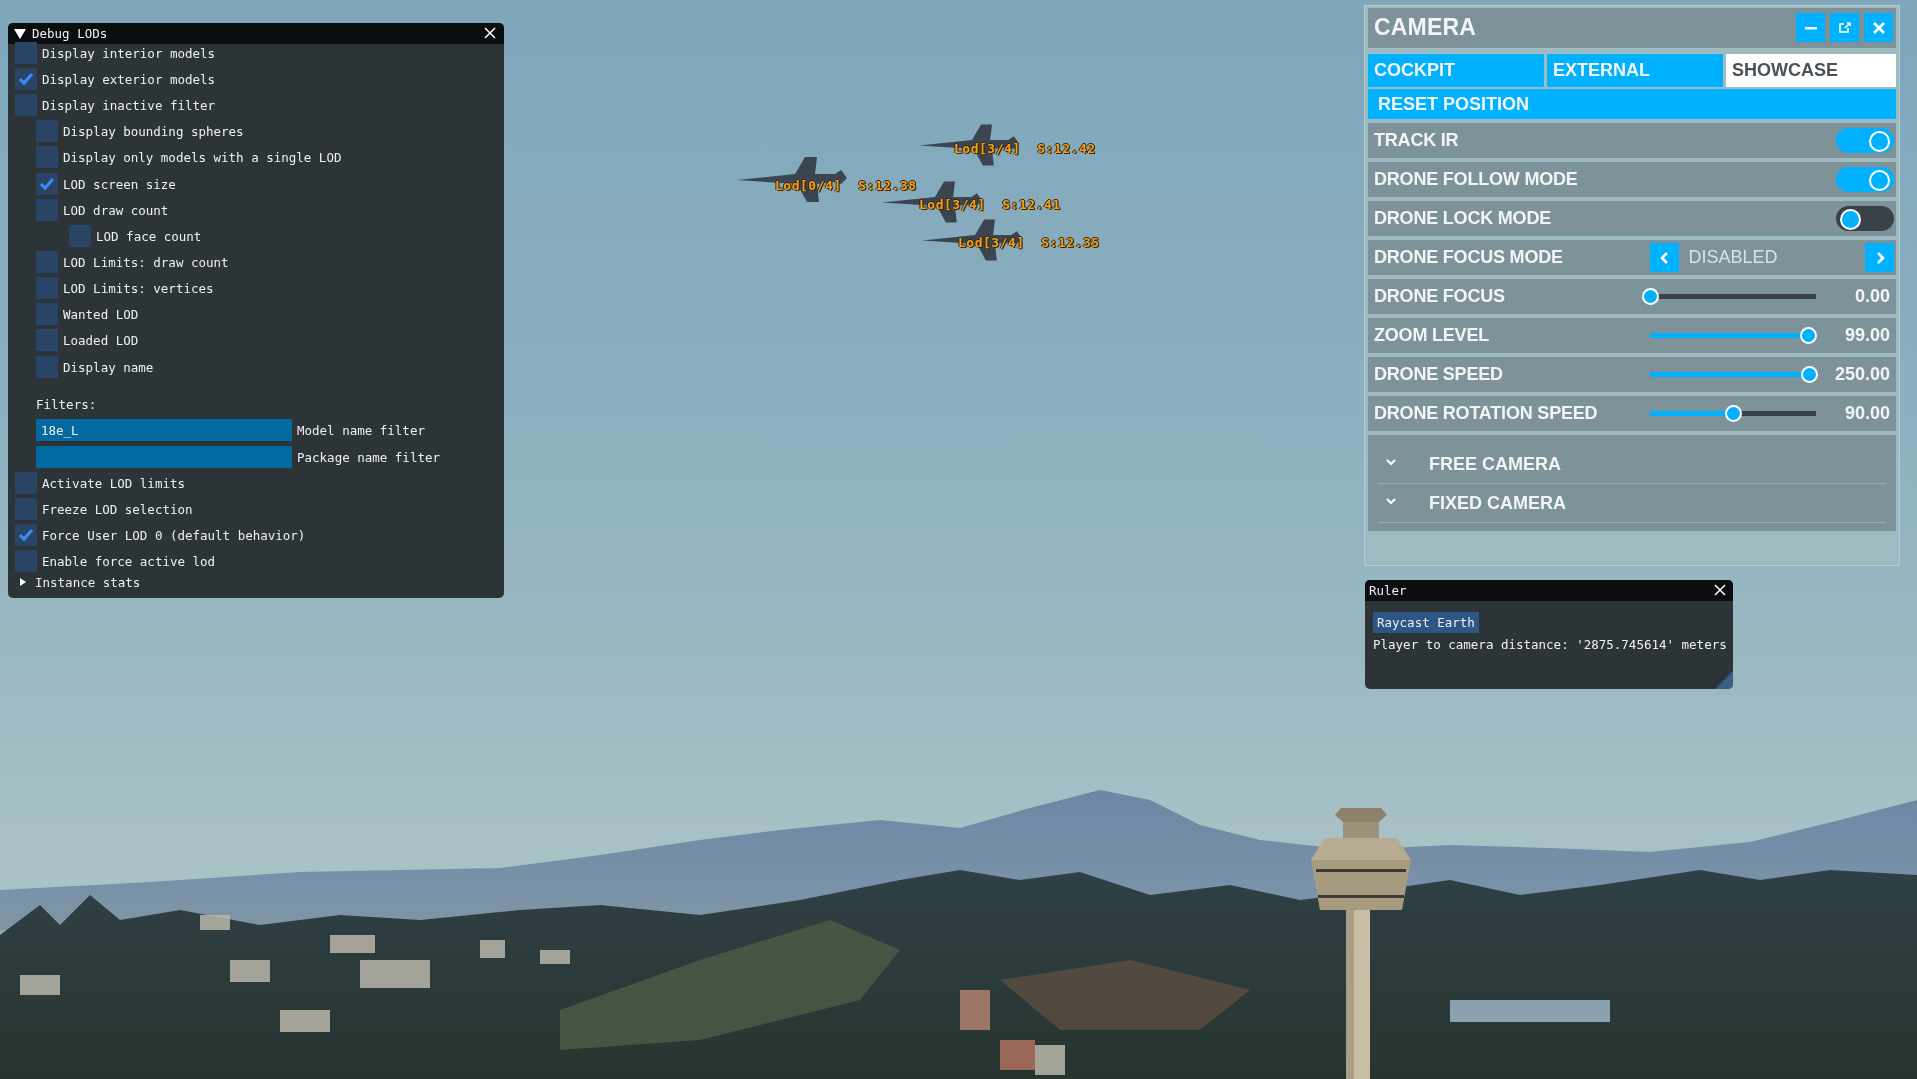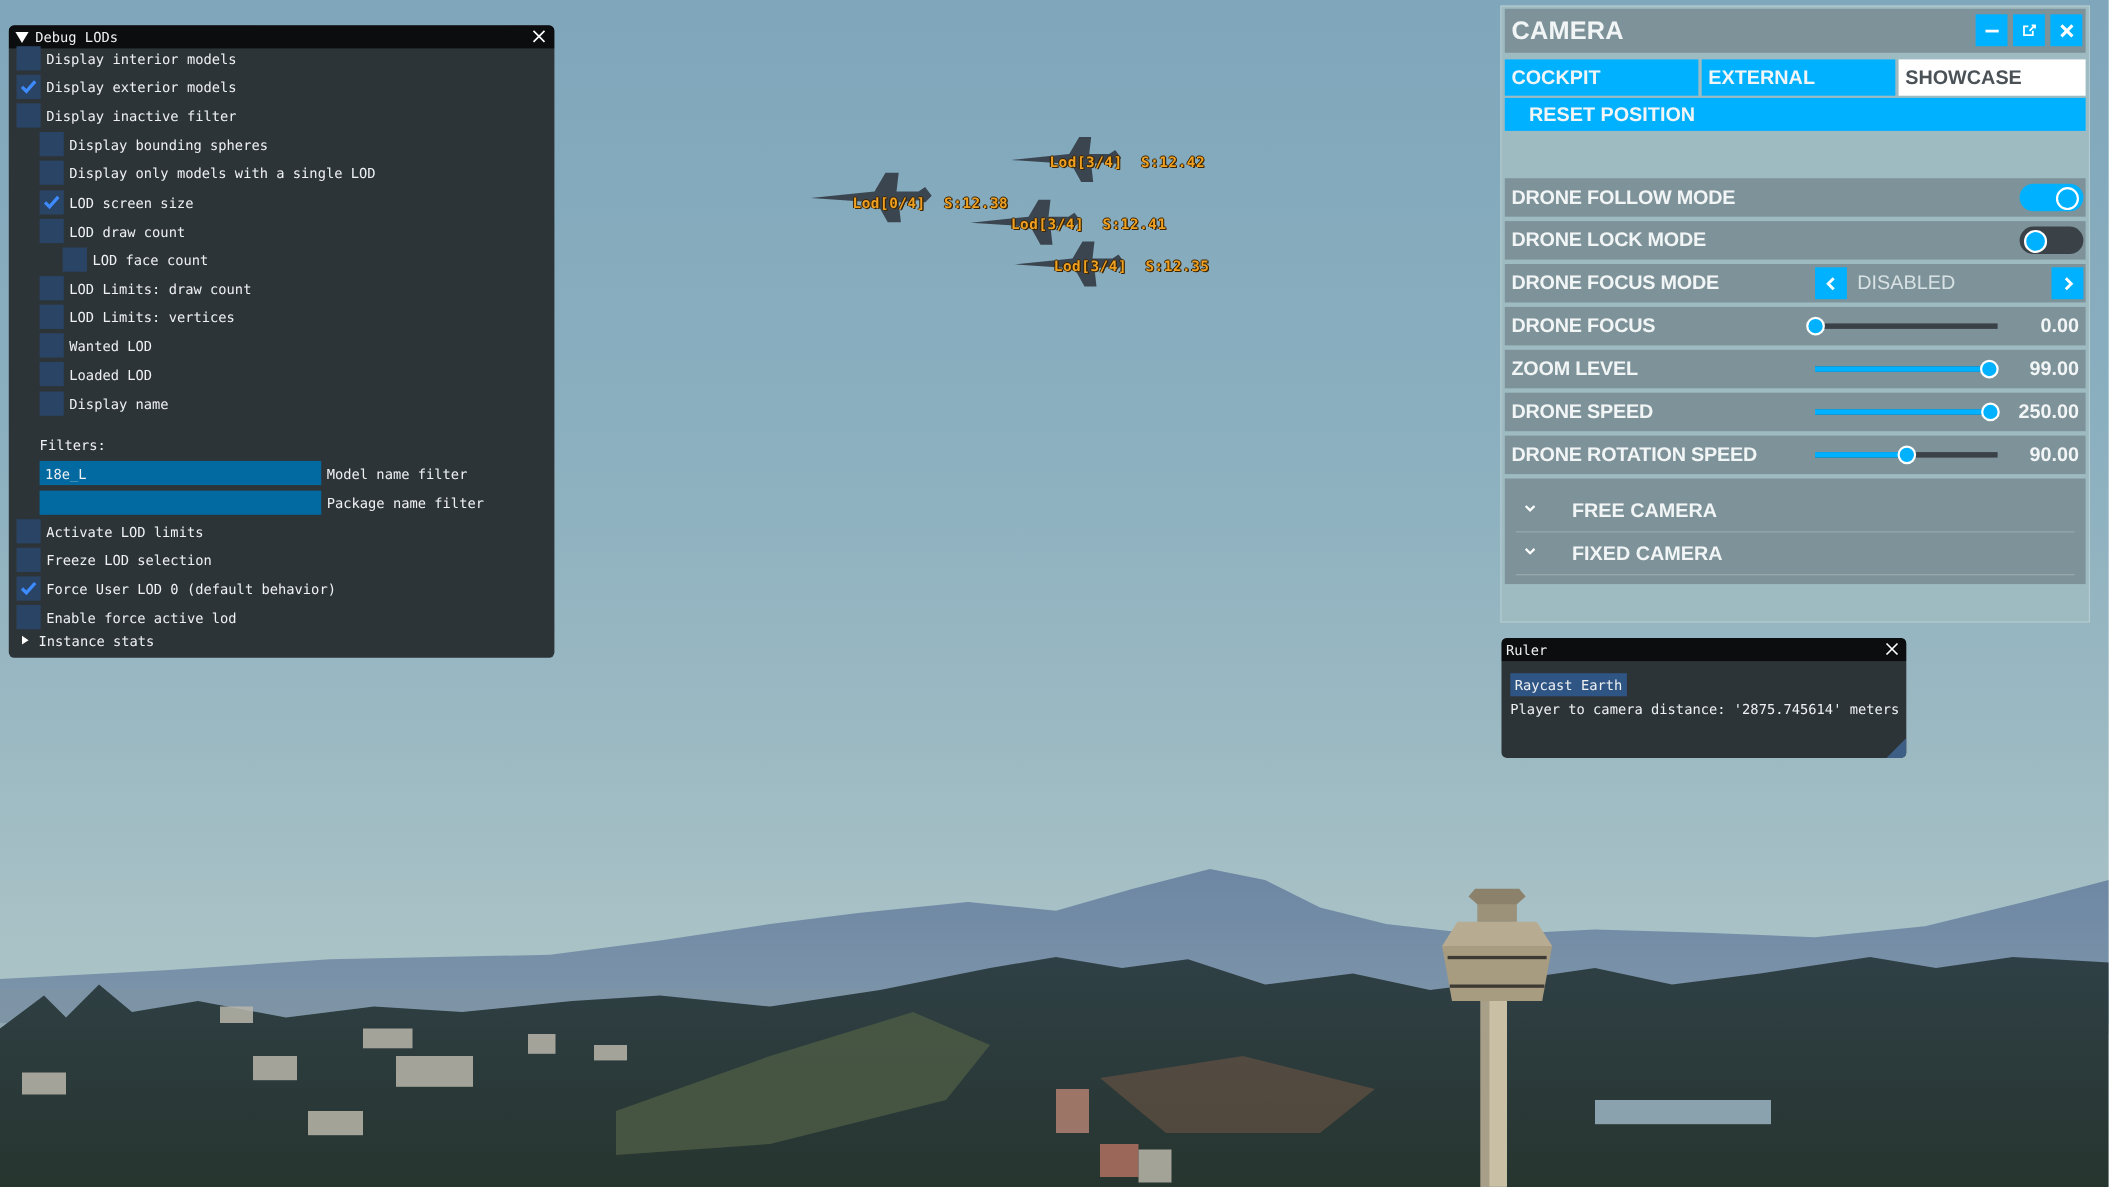--- a/index.html
+++ b/index.html
@@ -45,21 +45,21 @@
     position:absolute; left:1364px; top:5px; width:536px; height:561px;
     background:#9ebbc2; border:1px solid #b5ccd1; box-sizing:border-box;
     font-family:"Liberation Sans", sans-serif; color:#f2f5f6;
   }
   .cam-block { position:absolute; left:3px; right:3px; background:#7e9399; }
   #cam-title { top:2px; height:40px; }
   #cam-title .title { position:absolute; left:6px; top:6px; font-size:23px; font-weight:bold; letter-spacing:0.2px; }
   .title-btn { position:absolute; top:5px; width:29px; height:29px; background:#00b1ff; display:flex; align-items:center; justify-content:center; cursor:pointer; }
   .tab { position:absolute; top:48px; height:33px; background:#00b1ff; font-weight:bold; font-size:18px; display:flex; align-items:center; padding-left:6px; box-sizing:border-box; cursor:pointer; }
   .tab.active { background:#ffffff; color:#4b5257; }
-  #reset-btn { position:absolute; left:3px; right:3px; top:83px; height:30px; background:#00b1ff; font-weight:bold; font-size:18px; display:flex; align-items:center; padding-left:22px; box-sizing:border-box; cursor:pointer; }
+  #reset-btn { position:absolute; left:3px; right:3px; top:83px; height:30px; background:#00b1ff; font-weight:bold; font-size:18px; display:flex; align-items:center; padding-left:10px; box-sizing:border-box; cursor:pointer; }
   .cam-row { position:absolute; left:3px; right:3px; height:35px; background:#7e9399; }
   .cam-row .lbl { position:absolute; left:6px; top:0; line-height:35px; font-weight:bold; font-size:18px; letter-spacing:-0.2px; }
   .toggle { position:absolute; right:2px; top:5px; width:58px; height:25px; border-radius:13px; cursor:pointer; }
   .toggle.on { background:#00b1ff; }
   .toggle.off { background:#3a4248; }
   .toggle .knob { position:absolute; top:3px; width:17px; height:17px; border-radius:50%; border:2px solid #fff; box-sizing:content-box; }
   .toggle.on .knob { right:4px; background:#00b1ff; }
   .toggle.off .knob { left:4px; background:#00b1ff; }
   .arrow-btn { position:absolute; top:3px; width:29px; height:29px; background:#00b1ff; display:flex; align-items:center; justify-content:center; cursor:pointer; }
   .selector-val { position:absolute; left:285px; width:160px; top:0; line-height:35px; text-align:center; font-size:18px; color:#d8e2e5; }
@@ -191,21 +191,21 @@
           <svg viewBox="0 0 16 14">
             <path d="M2,7 L6,11 L14,2" stroke="#3d8bff" stroke-width="3" fill="none"></path>
           </svg>
         </span>
         <span class="dbg-text">LOD screen size</span>
       </div>
       <div class="dbg-row" style="left: 28px; top: 176px;">
         <span class="cbx"></span>
         <span class="dbg-text">LOD draw count</span>
       </div>
-      <div class="dbg-row" style="left: 24px; top: 202px; padding-left: 25px;">
+      <div class="dbg-row" style="left: 36px; top: 202px; padding-left: 25px;">
         <span class="cbx"></span>
         <span class="dbg-text">LOD face count</span>
       </div>
       <div class="dbg-row" style="left: 28px; top: 228px;">
         <span class="cbx"></span>
         <span class="dbg-text">LOD Limits: draw count</span>
       </div>
       <div class="dbg-row" style="left: 28px; top: 254px;">
         <span class="cbx"></span>
         <span class="dbg-text">LOD Limits: vertices</span>
@@ -292,20 +292,26 @@
       <span>EXTERNAL</span>
     </div>
   <div class="tab active" style="left:361px;width:170px">
       <span>SHOWCASE</span>
     </div>
 
   <div id="reset-btn">
       <span>RESET POSITION</span>
     </div>
 
+  <div class="cam-row" style="top:117px">
+    <span class="lbl">TRACK IR</span>
+    <div class="toggle on">
+        <span class="knob"></span>
+      </div>
+  </div>
   <div class="cam-row" style="top:156px">
     <span class="lbl">DRONE FOLLOW MODE</span>
     <div class="toggle on">
         <span class="knob"></span>
       </div>
   </div>
   <div class="cam-row" style="top:195px">
     <span class="lbl">DRONE LOCK MODE</span>
     <div class="toggle off">
         <span class="knob"></span>

